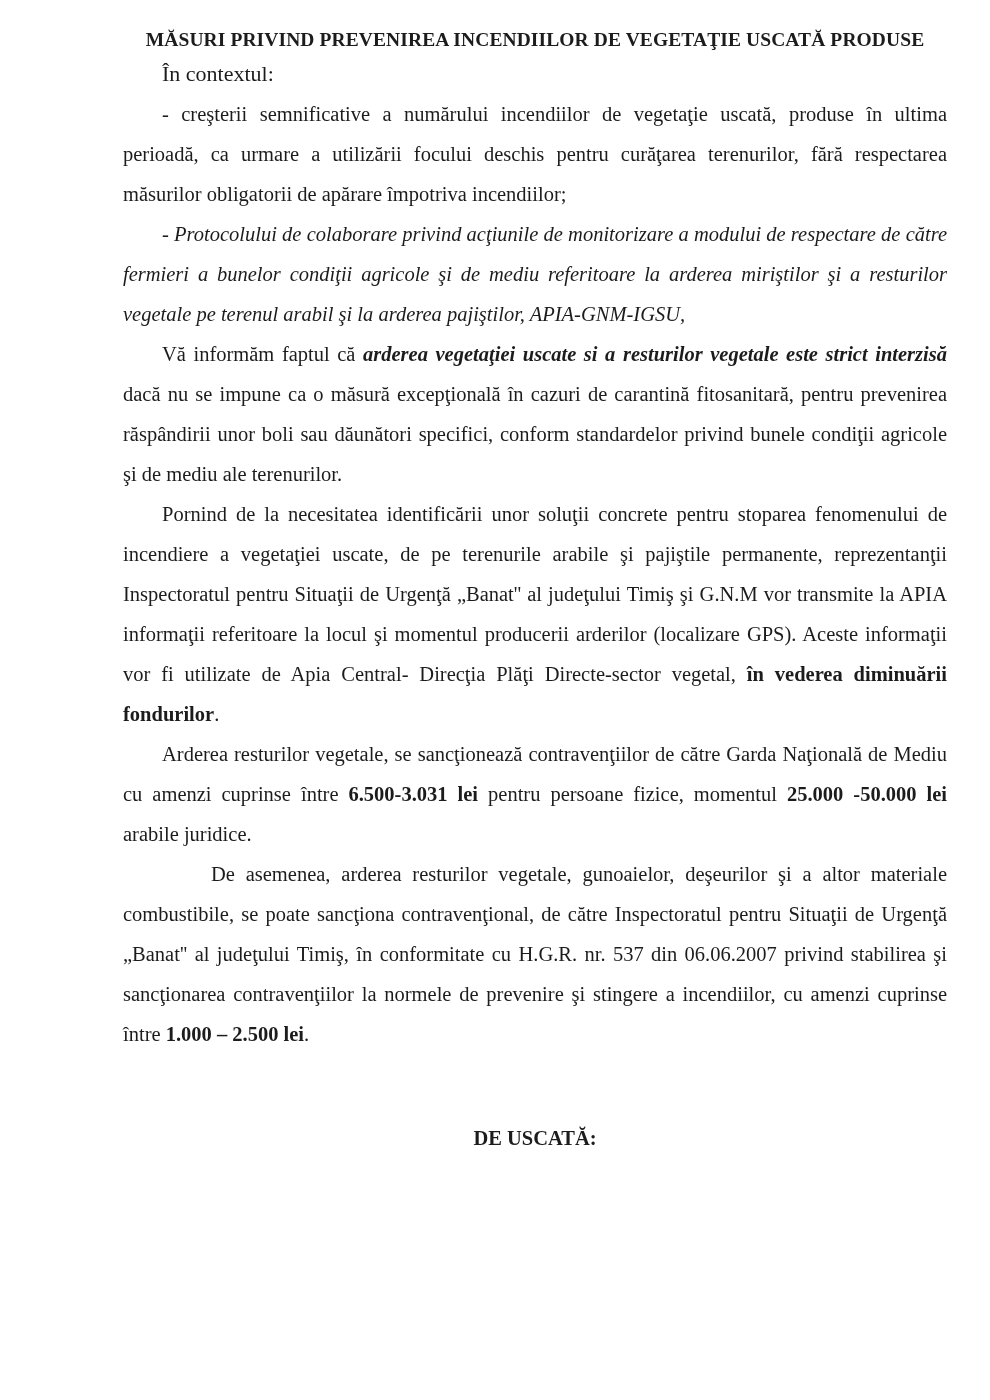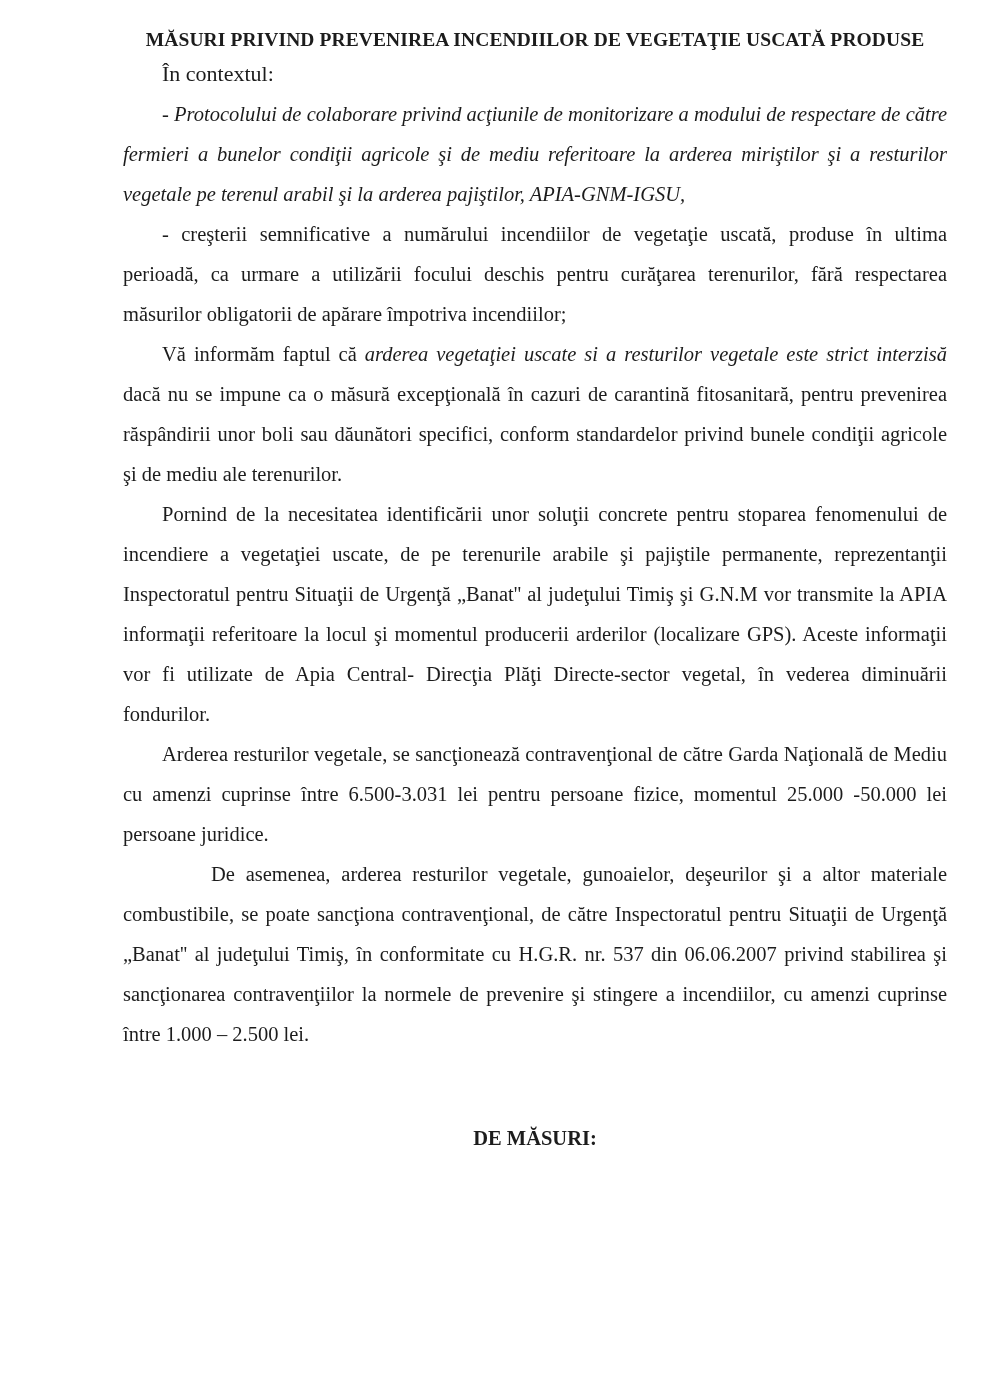--- a/index.html
+++ b/index.html
@@ -38,21 +38,21 @@
   .para {
     margin: 0;
     text-indent: 39px;
     font-size: 20.5px;
     line-height: 40px;
     text-align: justify;
     text-justify: inter-word;
   }
   .para.italic { font-style: italic; }
   .para.indent-large { text-indent: 88px; }
-  .run-b { font-weight: normal; }
+  .run-b { font-weight: bold; }
   .run-i { font-style: italic; }
   .footer {
     margin-top: 64px;
     text-align: center;
     font-weight: bold;
     font-size: 20.5px;
     line-height: 40px;
   }
   .footer p { margin: 0; }
 </style>
@@ -61,25 +61,25 @@
 
 <div class="page">
 
   <header class="doc-title">
     <div>MĂSURI PRIVIND PREVENIREA INCENDIILOR DE VEGETAŢIE USCATĂ PRODUSE</div>
   </header>
 
   <p class="intro">În contextul:</p>
 
   <div id="paragraphs">
+      <p class="para"><span class="">- creşterii semnificative a numărului incendiilor de vegetaţie uscată, produse în ultima perioadă, ca urmare a utilizării focului deschis pentru curăţarea terenurilor, fără respectarea măsurilor obligatorii de apărare împotriva incendiilor;</span></p>
       <p class="para italic"><span class=" run-i">- Protocolului de colaborare privind acţiunile de monitorizare a modului de respectare de către fermieri a bunelor condiţii agricole şi de mediu referitoare la arderea miriştilor şi a resturilor vegetale pe terenul arabil şi la arderea pajiştilor, APIA-GNM-IGSU,</span></p>
-      <p class="para"><span class="">- creşterii semnificative a numărului incendiilor de vegetaţie uscată, produse în ultima perioadă, ca urmare a utilizării focului deschis pentru curăţarea terenurilor, fără respectarea măsurilor obligatorii de apărare împotriva incendiilor;</span></p>
       <p class="para"><span class="">Vă informăm faptul că </span><span class=" run-b run-i">arderea vegetaţiei uscate si a resturilor vegetale este strict interzisă</span><span class=""> dacă nu se impune ca o măsură excepţională în cazuri de carantină fitosanitară, pentru prevenirea răspândirii unor boli sau dăunători specifici, conform standardelor privind bunele condiţii agricole şi de mediu ale terenurilor.</span></p>
       <p class="para"><span class="">Pornind de la necesitatea identificării unor soluţii concrete pentru stoparea fenomenului de incendiere a vegetaţiei uscate, de pe terenurile arabile şi pajiştile permanente, reprezentanţii Inspectoratul pentru Situaţii de Urgenţă „Banat'' al judeţului Timiş şi G.N.M vor transmite la APIA informaţii referitoare la locul şi momentul producerii arderilor (localizare GPS). Aceste informaţii vor fi utilizate de Apia Central- Direcţia Plăţi Directe-sector vegetal, </span><span class=" run-b">în vederea diminuării fondurilor</span><span class="">.</span></p>
-      <p class="para"><span class="">Arderea resturilor vegetale, se sancţionează contravenţional de către Garda Naţională de Mediu cu amenzi cuprinse între </span><span class=" run-b">6.500-3.031 lei</span><span class=""> pentru persoane fizice, momentul </span><span class=" run-b">25.000 -50.000 lei</span><span class=""> persoane juridice.</span></p>
+      <p class="para"><span class="">Arderea resturilor vegetale, se sancţionează contravenţiilor de către Garda Naţională de Mediu cu amenzi cuprinse între </span><span class=" run-b">6.500-3.031 lei</span><span class=""> pentru persoane fizice, momentul </span><span class=" run-b">25.000 -50.000 lei</span><span class=""> arabile juridice.</span></p>
       <p class="para indent-large"><span class="">De asemenea, arderea resturilor vegetale, gunoaielor, deşeurilor şi a altor materiale combustibile, se poate sancţiona contravenţional, de către Inspectoratul pentru Situaţii de Urgenţă „Banat'' al judeţului Timiş, în conformitate cu H.G.R. nr. 537 din 06.06.2007 privind stabilirea şi sancţionarea contravenţiilor la normele de prevenire şi stingere a incendiilor, cu amenzi cuprinse între </span><span class=" run-b">1.000 – 2.500 lei</span><span class="">.</span></p>
     </div>
 
   <div class="footer">
-    <p>DE MĂSURI:</p>
+    <p>DE USCATĂ:</p>
   </div>
 
 </div>
 
 </body></html>

